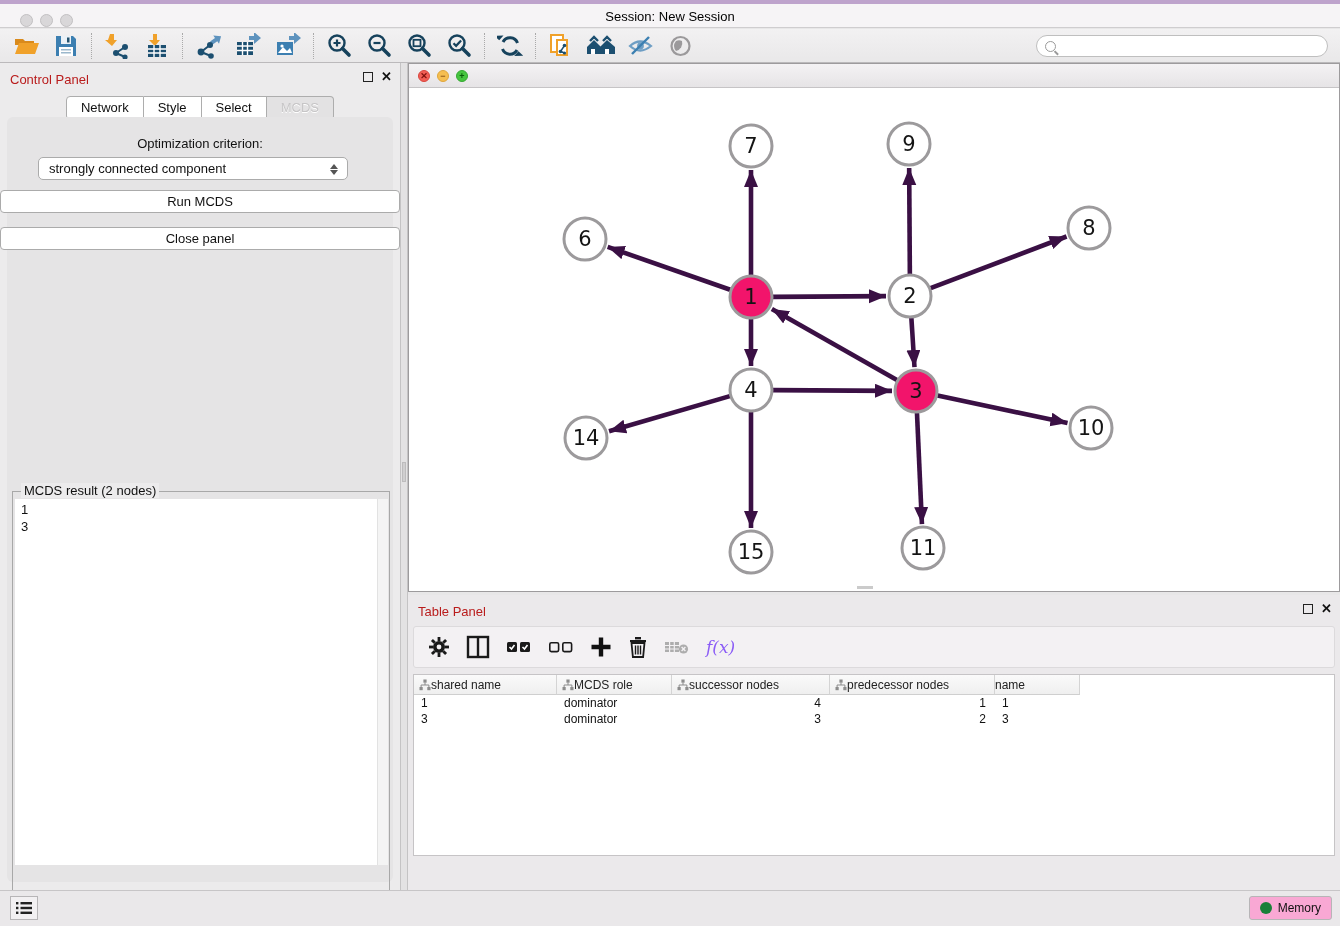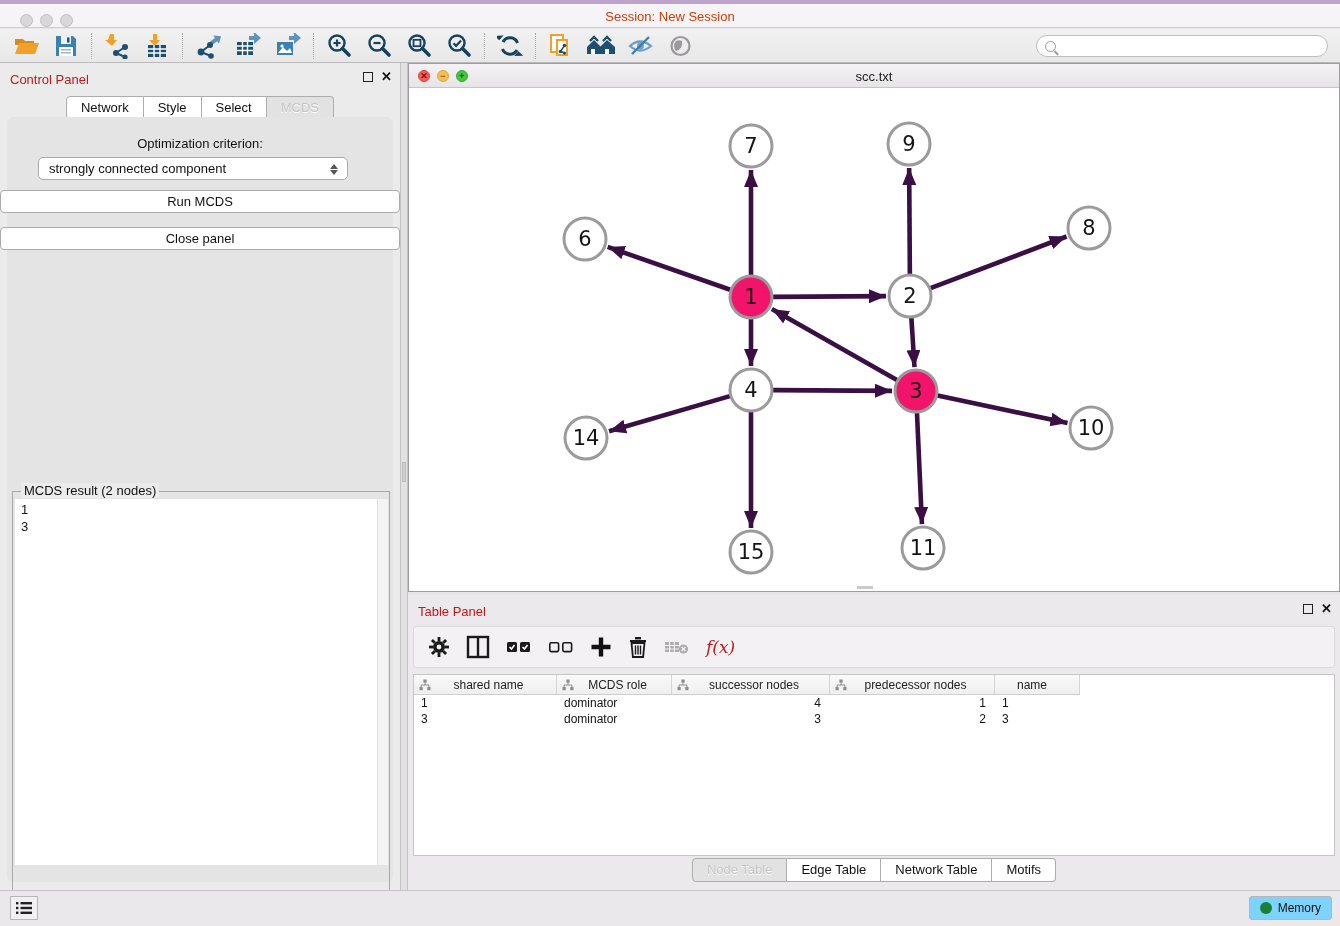--- a/index.html
+++ b/index.html
@@ -8,21 +8,21 @@
     font-family: "Liberation Sans", sans-serif;
     background:#E8E7E8; position:relative; overflow:hidden;
     -webkit-font-smoothing: antialiased;
   }
   
   .top-strip { position:absolute; left:0; top:0; width:1340px; height:4px; background:#BEA3CC; }
   .titlebar { position:absolute; left:0; top:4px; width:1340px; height:24px; background:#F6F4F6;
     border-bottom:1px solid #CFCDCF; }
   .traffic { position:absolute; top:10px; width:13px; height:13px; border-radius:50%; }
   .t-gray { background:#D9D7D9; border:1px solid #C2C0C2; }
-  .app-title { position:absolute; top:5px; width:100%; text-align:center; font-size:13px; color:#c2410c; }
+  .app-title { position:absolute; top:5px; width:100%; text-align:center; font-size:13px; color:#000000; }
   .toolbar { position:absolute; left:0; top:29px; width:1340px; height:34px;
     background:linear-gradient(#F2F1F2,#E9E8E9); border-bottom:1px solid #BBB9BB;
     display:flex; align-items:center; }
   .tb-icon { width:40px; height:30px; display:flex; align-items:center; justify-content:center; cursor:default; }
   .tb-sep { width:0; height:26px; border-left:1px dotted #A9A9A9; margin:0 5px; }
   .search-wrap { position:absolute; right:12px; top:6px; width:292px; height:22px; background:#FFF;
     border:1px solid #BFBFBF; border-radius:11px; display:flex; align-items:center; padding-left:8px; }
   .search-wrap input { border:none; outline:none; flex:1; font-size:12px; background:transparent; height:18px; }
   .mag { width:11px; height:11px; border:1.5px solid #9A9A9A; border-radius:50%; position:relative; margin-right:5px; flex:none;}
   .mag:after{ content:""; position:absolute; width:5px; height:1.5px; background:#9A9A9A; left:8px; top:10px;
@@ -74,39 +74,39 @@
   .nt-yel { background:#F6BE50; border:1px solid #DFA63D; color:#90591A; }
   .nt-grn { background:#46C53F; border:1px solid #36A833; color:#0A5F0A; }
   .net-title { position:absolute; top:5px; width:100%; text-align:center; font-size:13px; color:#222; }
   .net-canvas { position:absolute; left:0; top:24px; width:930px; height:503px; background:#FFF; }
   .resize-dash { position:absolute; left:448px; bottom:2px; width:16px; height:3px; background:#CBCBCB; }
   
   .table-panel { position:absolute; left:408px; top:595px; width:932px; height:295px; background:#EBE9EB; }
   .tp-toolbar { position:absolute; left:5px; top:31px; width:922px; height:42px; background:#F3F1F3;
     border:1px solid #DCDADC; border-radius:3px; display:flex; align-items:center; padding-left:14px; gap:16px; }
   .tp-icon { height:26px; display:flex; align-items:center; justify-content:center; }
-  .fx-label { font-family:"DejaVu Serif", serif; font-style:italic; color:#b91c1c; font-size:17px; }
+  .fx-label { font-family:"DejaVu Serif", serif; font-style:italic; color:#8b5cf6; font-size:17px; }
   .tp-table { position:absolute; left:5px; top:79px; width:922px; height:182px; background:#FFF;
     border:1px solid #C6C4C6; }
   .th-row { display:flex; height:20px; }
   .th-cell { background:linear-gradient(#FAFAFA,#EFEFEF); border-right:1px solid #D4D4D4; border-bottom:1px solid #CFCFCF;
     display:flex; align-items:center; font-size:12px; color:#222; position:relative; }
-  .th-label { flex:1; text-align:center; padding-right:10px; }
+  .th-label { flex:1; text-align:left; padding-right:10px; }
   .tree-ic { margin-left:5px; flex:none; }
   .td-row { display:flex; height:16px; font-size:12px; color:#111; }
   .td-cell { display:flex; align-items:center; }
   .al { justify-content:flex-start; padding-left:7px; }
   .ar { justify-content:flex-end; padding-right:9px; }
   .tp-tabs { position:absolute; left:0; bottom:8px; width:100%; display:flex; justify-content:center; }
   
   .status-bar { position:absolute; left:0; top:890px; width:1340px; height:36px; background:#EAE8EA;
     border-top:1px solid #C7C5C7; }
   .list-btn { position:absolute; left:10px; top:5px; width:28px; height:24px; background:#F2F0F2;
     border:1px solid #B7B5B7; display:flex; align-items:center; justify-content:center; }
-  .memory-btn { position:absolute; right:8px; top:5px; height:24px; background:#7dd3fc;
+  .memory-btn { position:absolute; right:8px; top:5px; height:24px; background:#f9a8d4;
     border:1px solid #B7B5B7; border-radius:3px; display:flex; align-items:center; gap:6px; padding:0 10px; }
   .mem-dot { width:12px; height:12px; border-radius:50%; background:#188038; }
   .memory-btn span { font-size:12px; color:#111; }
 </style>
 </head>
 <body>
 
 <div class="top-strip"></div>
 <div class="titlebar">
   <div class="traffic t-gray" style="left:20px"></div>
@@ -294,21 +294,20 @@
 
 <div class="splitter">
   <div class="splitter-handle"></div>
 </div>
 
 <div class="net-window">
   <div class="net-titlebar">
     <div class="nt nt-red" style="left:9px">✕</div>
     <div class="nt nt-yel" style="left:28px">−</div>
     <div class="nt nt-grn" style="left:47px">+</div>
-    <div class="net-title">scc.txt</div>
   </div>
   <div class="net-canvas">
     <svg id="graph-svg" width="930" height="503" viewBox="0 0 930 503">
         <defs>
           <marker id="arrow" markerUnits="userSpaceOnUse" markerWidth="20" markerHeight="16" refX="17" refY="7" orient="auto">
             <path d="M0 0 L17 7 L0 14 z" fill="#3A1044"></path>
           </marker>
         </defs>
         <line x1="342" y1="187" x2="342" y2="82" stroke="#3A1044" stroke-width="4.6" marker-end="url(#arrow)"></line>
         <line x1="321.23121807335133" y1="201.7434376400866" x2="198.65685301088945" y2="158.91624984717825" stroke="#3A1044" stroke-width="4.6" marker-end="url(#arrow)"></line>
@@ -483,26 +482,20 @@
         </div>
         <div class="td-row">
           <div class="td-cell al" style="width: 143px;">3</div>
           <div class="td-cell al" style="width: 115px;">dominator</div>
           <div class="td-cell ar" style="width: 158px;">3</div>
           <div class="td-cell ar" style="width: 165px;">2</div>
           <div class="td-cell al" style="width: 85px;">3</div>
         </div>
       </div>
   </div>
-  <div class="tp-tabs">
-    <div class="tab active-gray">Node Table</div>
-    <div class="tab">Edge Table</div>
-    <div class="tab">Network Table</div>
-    <div class="tab">Motifs</div>
-  </div>
 </div>
 
 <div class="status-bar">
   <div class="list-btn">
     <svg width="18" height="14" viewBox="0 0 18 14">
       <g fill="#222">
         <rect x="1" y="1" width="2.4" height="2.4"></rect>
           <rect x="5.5" y="1" width="11.5" height="2.4"></rect>
         <rect x="1" y="5.8" width="2.4" height="2.4"></rect>
           <rect x="5.5" y="5.8" width="11.5" height="2.4"></rect>

